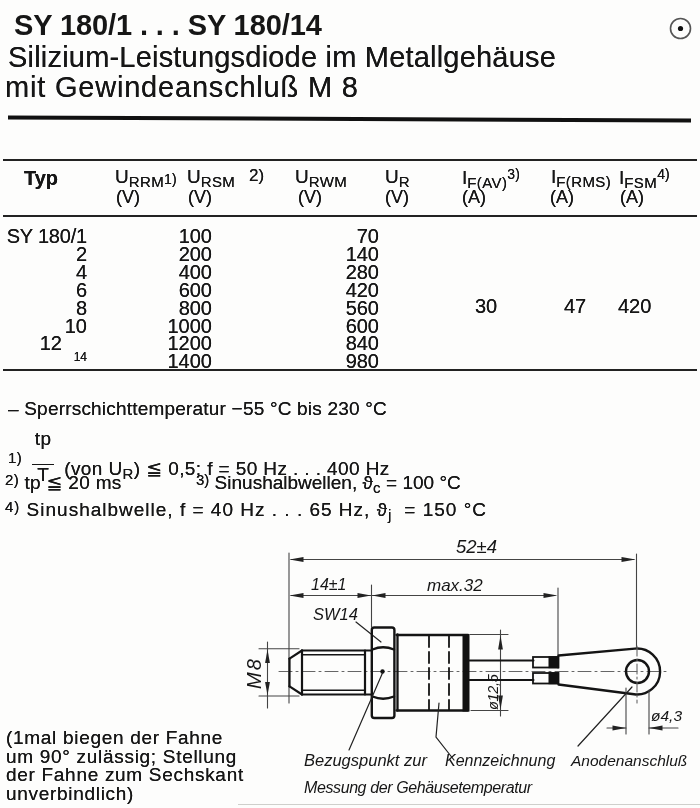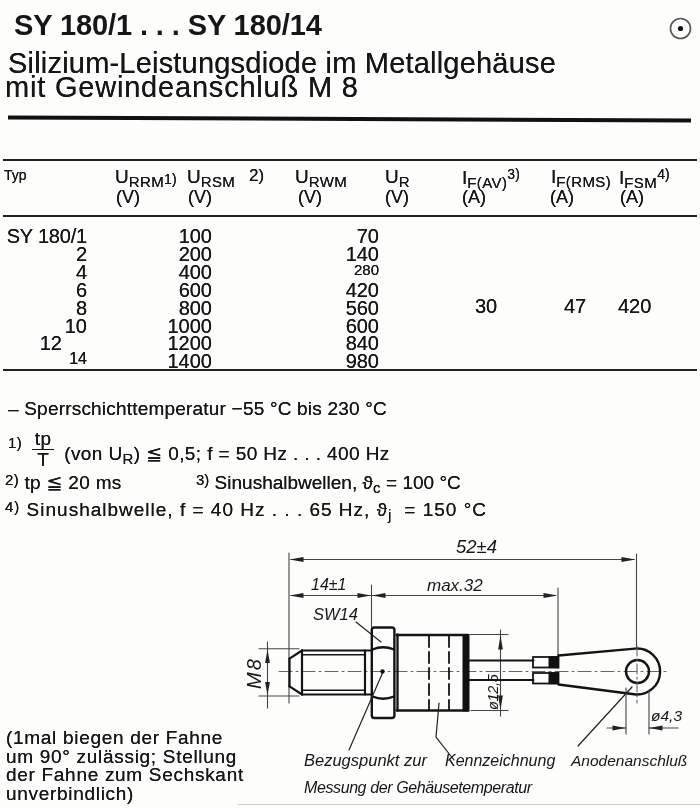--- a/index.html
+++ b/index.html
@@ -14,29 +14,29 @@
 </head>
 <body>
 
 <div class="abs" style="left:14px;top:9px;font-size:29px;font-weight:bold;letter-spacing:-0.1px;">SY 180/1 . . . SY 180/14</div>
 
 <svg class="abs" style="left:668px;top:16px;" width="25" height="25" viewBox="0 0 25 25">
   <circle cx="12.5" cy="12.5" r="10" fill="none" stroke="#555" stroke-width="1.6"></circle>
   <circle cx="12.5" cy="12.5" r="2.6" fill="#111"></circle>
 </svg>
 
-<div class="abs th" style="left:8px;top:41px;font-size:29px;font-weight:normal;letter-spacing:0.2px;margin-top:6px;">Silizium-Leistungsdiode im Metallgehäuse</div>
+<div class="abs th" style="left:8px;top:41px;font-size:29px;font-weight:normal;letter-spacing:0.2px;">Silizium-Leistungsdiode im Metallgehäuse</div>
 
 <div class="abs th" style="left:5px;top:71px;font-size:29px;font-weight:normal;letter-spacing:0.8px;">mit Gewindeanschluß M 8</div>
 
 <div class="abs" style="left:8px;top:117px;width:683px;height:4px;background:#111;transform:rotate(0.25deg);"></div>
 
 <div class="abs" style="left:3px;top:159px;width:694px;height:2px;background:#222;"></div>
 
-<div class="abs th" style="left:4px;top:167px;font-size:14px;">Typ</div>
+<div class="abs th" style="left:24px;top:167px;font-size:20px;font-weight:bold;">Typ</div>
 
 <div class="abs th" style="left:115px;top:166px;font-size:19px;">U<sub class="s">RRM</sub><span class="fnm">1)</span></div>
 
 <div class="abs th" style="left:187px;top:166px;font-size:19px;">U<sub class="s">RSM</sub></div>
 
 <div class="abs th" style="left:249px;top:166px;font-size:17px;">2)</div>
 
 <div class="abs th" style="left:295px;top:166px;font-size:19px;">U<sub class="s">RWM</sub></div>
 
 <div class="abs th" style="left:385px;top:166px;font-size:19px;">U<sub class="s">R</sub></div>
@@ -60,21 +60,21 @@
 <div class="abs th" style="right:613px;top:225.0px;font-size:20px;letter-spacing:-0.2px;">SY 180/1</div>
 <div class="abs th" style="right:488px;top:225.0px;font-size:20px;">100</div>
 <div class="abs th" style="right:321px;top:225.0px;font-size:20px;">70</div>
 
 <div class="abs th" style="right:613px;top:242.9px;font-size:20px;">2</div>
 <div class="abs th" style="right:488px;top:242.9px;font-size:20px;">200</div>
 <div class="abs th" style="right:321px;top:242.9px;font-size:20px;">140</div>
 
 <div class="abs th" style="right:613px;top:260.8px;font-size:20px;">4</div>
 <div class="abs th" style="right:488px;top:260.8px;font-size:20px;">400</div>
-<div class="abs th" style="right:321px;top:260.8px;font-size:15px;">280</div>
+<div class="abs th" style="right:321px;top:260.8px;font-size:20px;">280</div>
 
 <div class="abs th" style="right:613px;top:278.7px;font-size:20px;">6</div>
 <div class="abs th" style="right:488px;top:278.7px;font-size:20px;">600</div>
 <div class="abs th" style="right:321px;top:278.7px;font-size:20px;">420</div>
 
 <div class="abs th" style="right:613px;top:296.6px;font-size:20px;">8</div>
 <div class="abs th" style="right:488px;top:296.6px;font-size:20px;margin-left:8px;">800</div>
 <div class="abs th" style="right:321px;top:296.6px;font-size:20px;">560</div>
 
 <div class="abs th" style="left:475px;top:294.6px;font-size:20px;">30</div>
@@ -82,32 +82,32 @@
 <div class="abs th" style="left:618px;top:294.6px;font-size:20px;">420</div>
 
 <div class="abs th" style="right:613px;top:314.5px;font-size:20px;">10</div>
 <div class="abs th" style="right:488px;top:314.5px;font-size:20px;">1000</div>
 <div class="abs th" style="right:321px;top:314.5px;font-size:20px;">600</div>
 
 <div class="abs th" style="right:638px;top:332.4px;font-size:20px;">12</div>
 <div class="abs th" style="right:488px;top:332.4px;font-size:20px;">1200</div>
 <div class="abs th" style="right:321px;top:332.4px;font-size:20px;">840</div>
 
-<div class="abs th" style="right:613px;top:350.3px;font-size:16px;text-align:right;">14</div>
+<div class="abs th" style="right:613px;top:350.3px;font-size:12px;text-align:right;">14</div>
 <div class="abs th" style="right:488px;top:350.3px;font-size:20px;">1400</div>
 <div class="abs th" style="right:321px;top:350.3px;font-size:20px;">980</div>
 
 <div class="abs" style="left:3px;top:369px;width:694px;height:2px;background:#222;"></div>
 
 <div class="abs th" style="left:8px;top:398px;font-size:19px;letter-spacing:0.2px;">– Sperrschichttemperatur −55 °C bis 230 °C</div>
 
 <div class="abs th" style="left:8px;top:430px;font-size:19px;letter-spacing:0.4px;">
   <span style="font-size:15px;vertical-align:12px;">1)</span>
   <span style="display:inline-block;text-align:center;vertical-align:-6px;margin-left:4px;">
-    <span style="display:block;border-bottom:1.8px solid #161616;padding:0 3px 1px 3px;line-height:18px;">tp</span>
+    <span style="display:block;border-bottom:1.8px solid #161616;padding:0 3px 16px 3px;line-height:18px;">tp</span>
     <span style="display:block;line-height:19px;">T</span>
   </span>
   <span style="margin-left:4px;">(von U<sub class="s">R</sub>) ≦ 0,5; f = 50 Hz . . . 400 Hz</span>
 </div>
 
 <div class="abs th" style="left:5px;top:471px;font-size:19px;letter-spacing:0.3px;"><span style="font-size:15px;vertical-align:4px;">2)</span> tp ≦ 20 ms</div>
 
 <div class="abs th" style="left:196px;top:471px;font-size:19px;letter-spacing:0px;"><span style="font-size:15px;vertical-align:4px;">3)</span> Sinushalbwellen, ϑ<sub class="s">c</sub> = 100 °C</div>
 
 <div class="abs th" style="left:5px;top:498px;font-size:19px;letter-spacing:1.0px;"><span style="font-size:15px;vertical-align:4px;">4)</span> Sinushalbwelle, f = 40 Hz . . . 65 Hz, ϑ<sub class="s">j</sub> &nbsp;= 150 °C</div>

